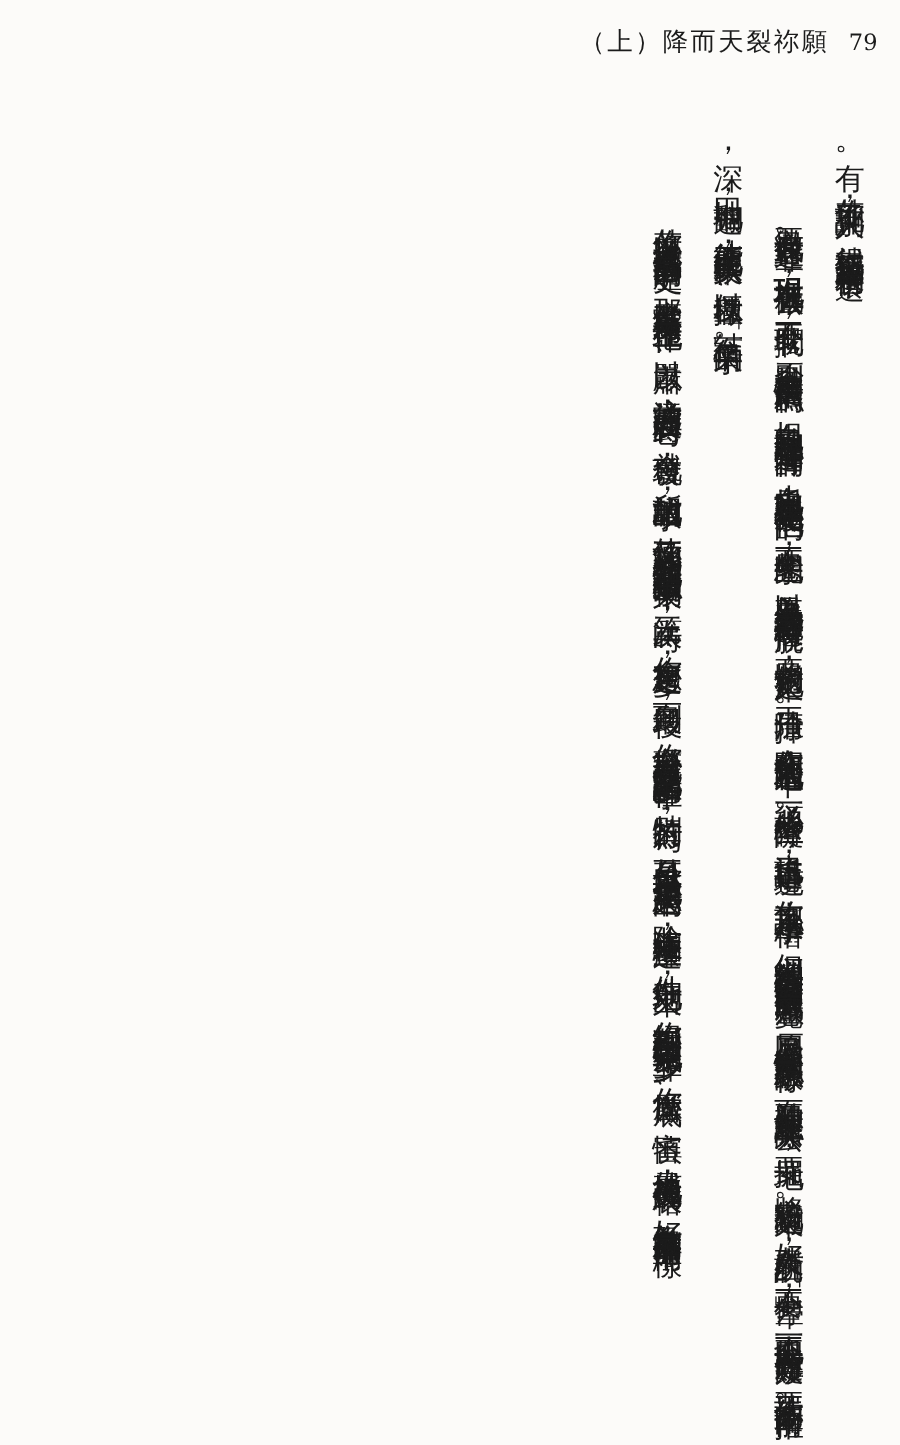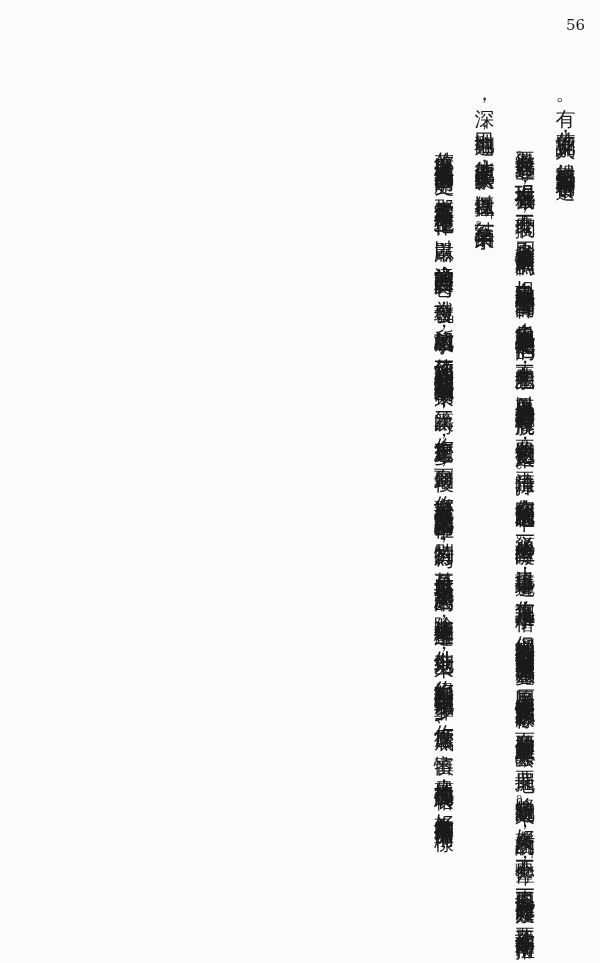--- a/index.html
+++ b/index.html
@@ -59,21 +59,22 @@
   .bold {
     font-weight: bold;
   }
 </style>
 </head>
 <body>
 
 <div class="page">
 
   <div class="running-head">
-    <span class="pagenum">56</span>
+    <span class="title">（上）降而天裂祢願</span>
+    <span class="pagenum">79</span>
   </div>
 
   <div class="text-block">
       <p class="para"><span>有。若你訛詐了別人，就得把金錢連本帶利一併奉還。</span></p>
       <p class="para indent"><span>要徹底對付這些罪。</span><span class="bold">現在</span><span>就去做，不要耽擱，否則是會使事情更糟糕的。坦白向神承認那些罪是違背神的，也向人承認那些罪是侵犯他們的。不要想兜圈子，以為只要繞過這些絆腳石便可擺脫。要將它們抱起來，再清除掉。在你開墾荒地的過程中，必須移去一些障礙。也許已事過境遷，你認為只是小事一樁，但卻經常納悶自己為何沒有那種應有的屬靈感覺；原因乃是你的傲慢和私慾蒙蔽了你，而神要你起來認罪與除去。要掘地，將它統統翻過來。好農人所說的，不要「停犁」，也不要因一些難處而疑餒；要扶正你的犁向前推。唯有犁得深，田地翻遍，才能使土質肥沃柔軟，以便撒種、結「百倍」的果子。</span></p>
       <p class="para indent"><span>若你曾以上述方式徹底清算自己的歷史，那麼當你第二次再作整地工作，以嚴肅、適當的態度面對它時，就會發現：所記載的事項，使你又聯想到一些其他與罪相關類似的事物來。第三次時，你會想起更多，而到最後，你必驚訝發現自己竟能記起諸多的往事、特別的行為，甚至是你以為畢生也無法想起來的。除非這樣鉅細靡遺，一件件地列出來，你絕對想不到自己到底犯了多少罪。你應當徹底、審慎、肅然地檢視你的表格，好像為審判的日子而準備一樣。</span></p>
     </div>
 
 </div>
 

